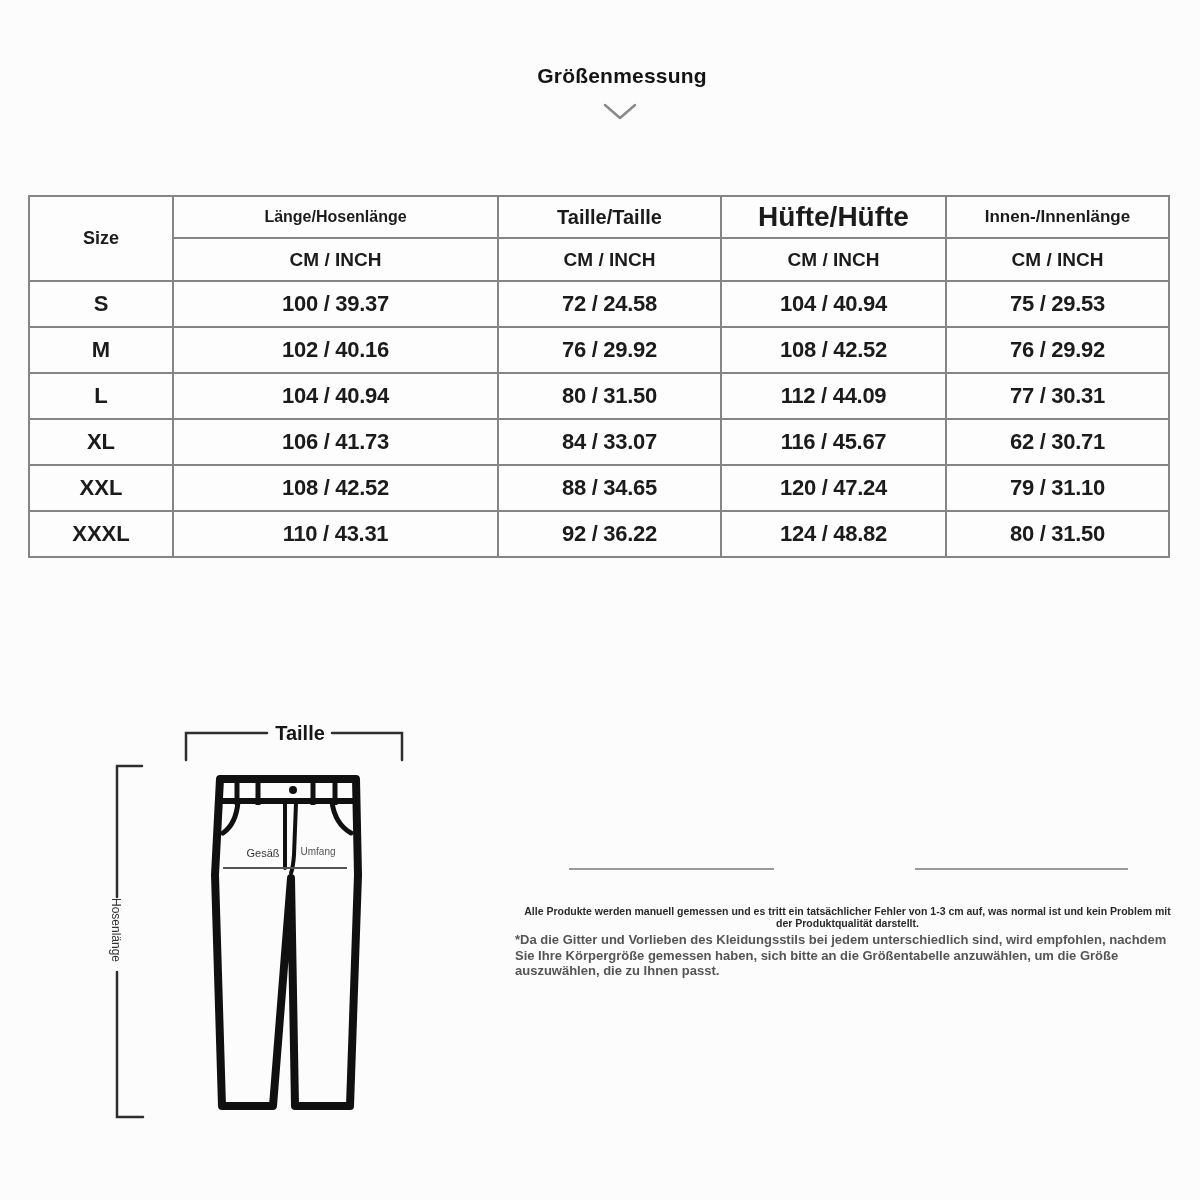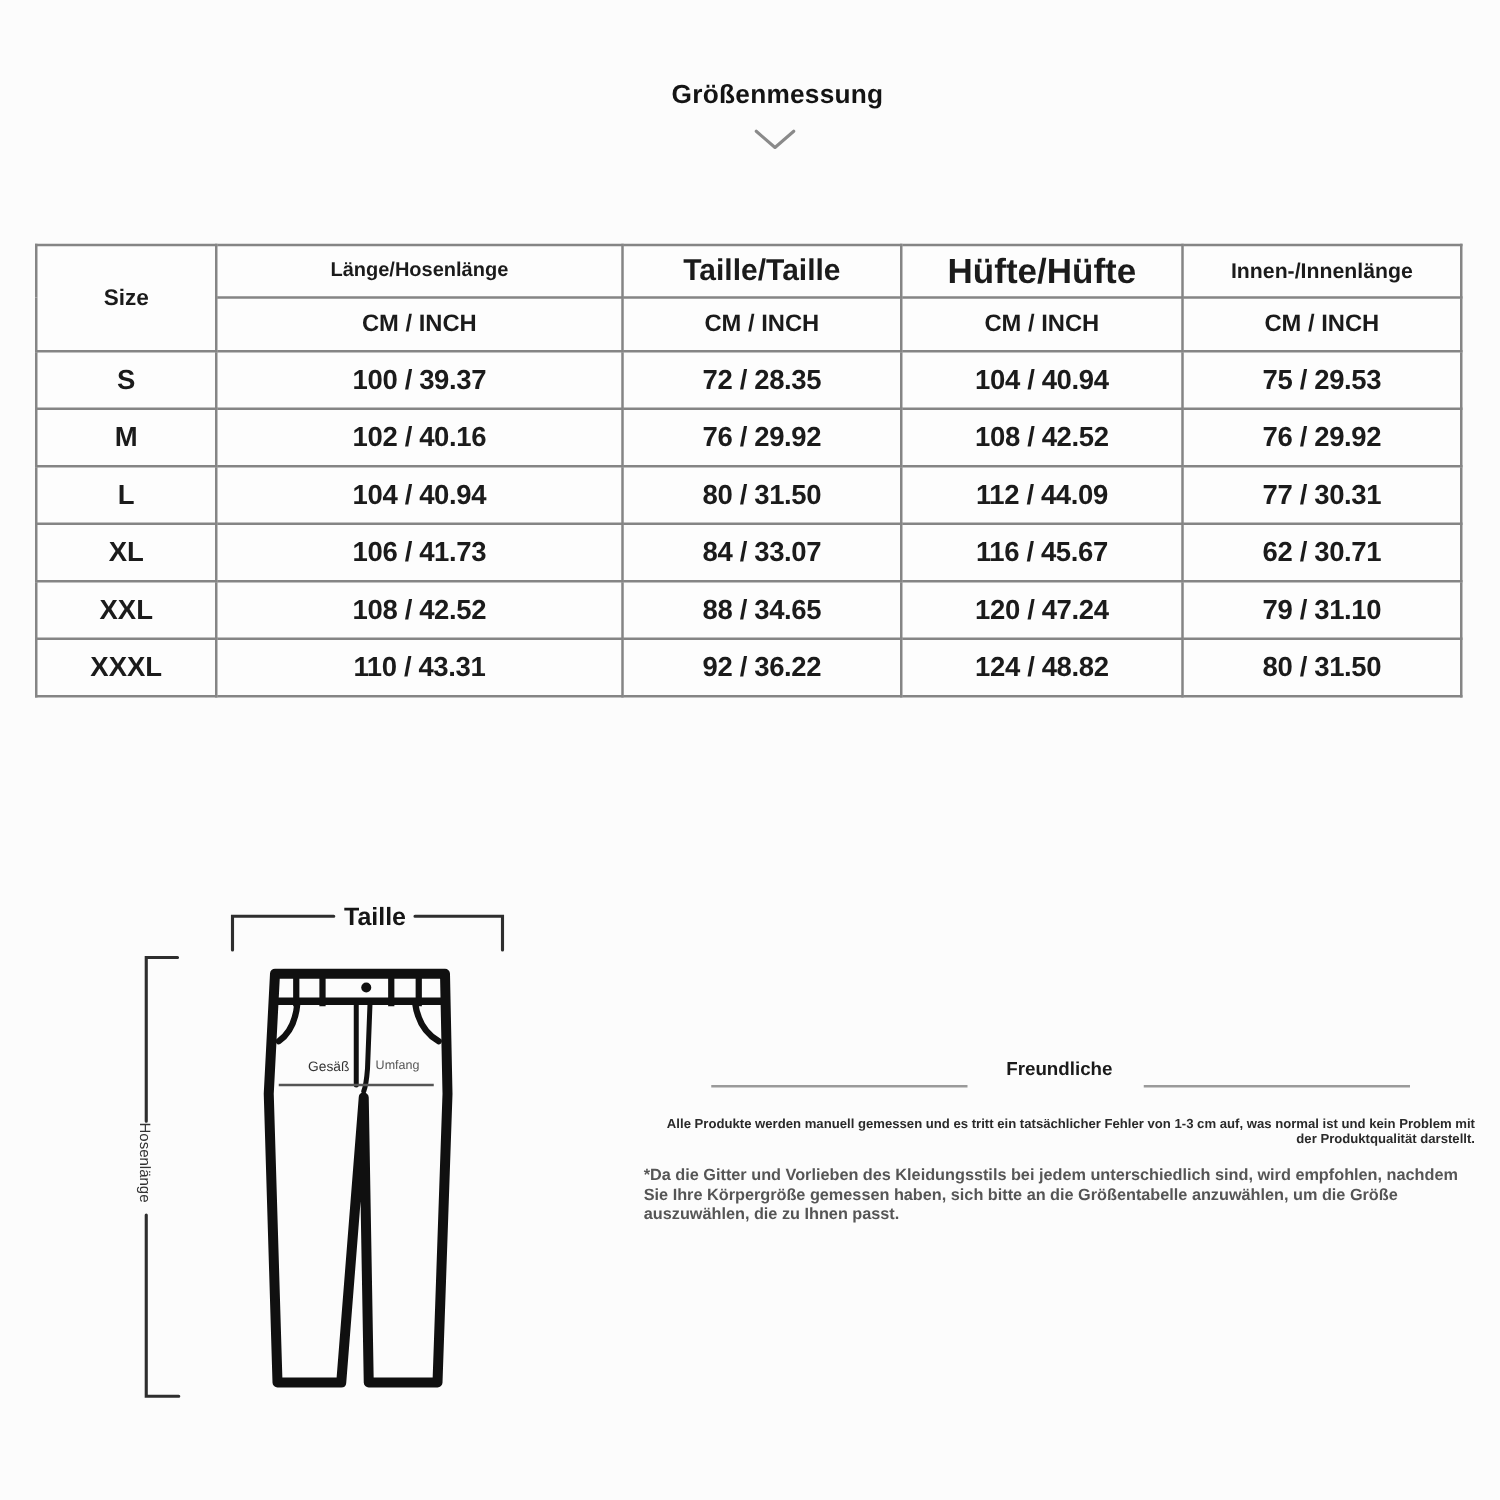--- a/index.html
+++ b/index.html
@@ -36,21 +36,21 @@
   tr.hdr-row1{height:42px;}
   tr.hdr-row2{height:43px;}
   tr.data-row{height:46px;}
   .col-size{width:144px;}
   .col-laenge{width:325px;}
   .col-taille{width:223px;}
   .col-huefte{width:225px;}
   .col-innen{width:223px;}
   th.h-size{font-size:18px;color:#23262e;}
   th.h-laenge{font-size:16px;}
-  th.h-taille{font-size:24px;}
+  th.h-taille{font-size:20px;}
   th.h-huefte{font-size:28px;}
   th.h-innen{font-size:17px;}
   td.unit{font-size:19px;margin-left:31px;}
   td.val{font-size:22px;letter-spacing:-.3px;}
   td.size-val{font-size:22px;}
 
   
   .diagram{position:absolute;left:85px;top:690px;width:340px;height:460px;}
   .diagram text{font-family:"Liberation Sans",sans-serif;}
 
@@ -58,22 +58,22 @@
   .notice{position:absolute;left:515px;top:845px;width:665px;}
   .notice-heading{
     position:absolute;left:0;top:3px;width:100%;
     text-align:center;font-size:15px;line-height:15px;
     font-weight:bold;color:#1a1a1a;
   }
   .hr-line{position:absolute;top:23px;border-top:2px solid #9a9a9a;height:0;}
   .hr-left{left:54px;width:205px;}
   .hr-right{left:400px;width:213px;}
   .notice-p1{
-    position:absolute;left:0;top:48px;width:100%;
-    text-align:right;font-size:10.5px;font-weight:600;color:#2a2a2a;
+    position:absolute;left:0;top:60px;width:100%;
+    text-align:center;font-size:10.5px;font-weight:600;color:#2a2a2a;
     line-height:12px;
   }
   .notice-p2{
     position:absolute;left:0;top:87px;width:100%;
     text-align:left;font-size:13px;font-weight:bold;color:#555;
     line-height:15.5px;
   }
 </style>
 </head>
 <body>
@@ -104,21 +104,21 @@
       </tr>
       <tr class="hdr-row2">
         <td class="unit">CM / INCH</td>
         <td class="unit">CM / INCH</td>
         <td class="unit">CM / INCH</td>
         <td class="unit">CM / INCH</td>
       </tr>
       <tr class="data-row">
         <td class="size-val">S</td>
         <td class="val">100 / 39.37</td>
-        <td class="val">72 / 28.35</td>
+        <td class="val">72 / 24.58</td>
         <td class="val">104 / 40.94</td>
         <td class="val">75 / 29.53</td>
       </tr>
       <tr class="data-row">
         <td class="size-val">M</td>
         <td class="val">102 / 40.16</td>
         <td class="val">76 / 29.92</td>
         <td class="val">108 / 42.52</td>
         <td class="val">76 / 29.92</td>
       </tr>
@@ -192,19 +192,18 @@
 
     <line x1="138" y1="178" x2="262" y2="178" stroke="#555" stroke-width="2"></line>
     <text x="178" y="167" text-anchor="middle" font-size="11" fill="#333">Gesäß</text>
     <text x="233" y="165" text-anchor="middle" font-size="10" fill="#555">Umfang</text>
   </svg>
 
   <div class="notice">
     <div class="hr-line hr-left"></div>
     <div class="hr-line hr-right"></div>
     <div class="notice-heading">
-      <div>Freundliche</div>
     </div>
     <div class="notice-p1">Alle Produkte werden manuell gemessen und es tritt ein tatsächlicher Fehler von 1-3 cm auf, was normal ist und kein Problem mit der Produktqualität darstellt.</div>
     <div class="notice-p2">*Da die Gitter und Vorlieben des Kleidungsstils bei jedem unterschiedlich sind, wird empfohlen, nachdem Sie Ihre Körpergröße gemessen haben, sich bitte an die Größentabelle anzuwählen, um die Größe auszuwählen, die zu Ihnen passt.</div>
   </div>
 
 </div>
 
 </body></html>

